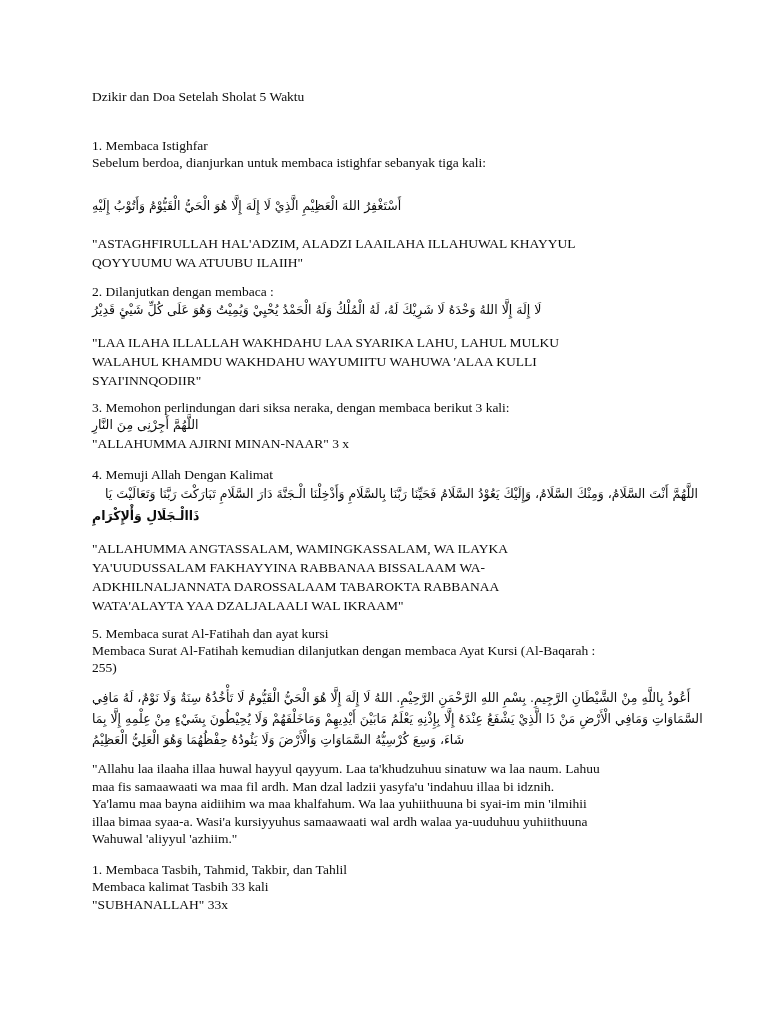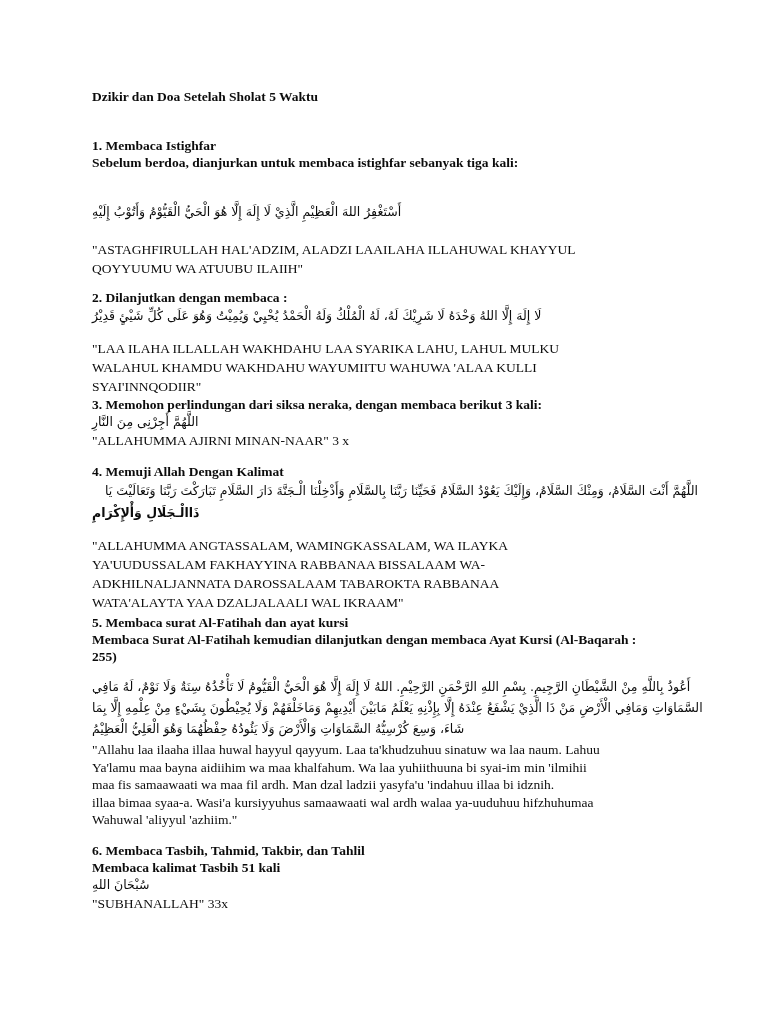--- a/index.html
+++ b/index.html
@@ -7,37 +7,37 @@
   body { height:1024px; overflow:hidden; }
   .page {
     position:relative;
     width:768px; height:1024px;
     background:#ffffff;
     padding:88px 70px 0 92px;
     font-family:"Liberation Serif", serif;
     font-size:13.5px;
     color:#0c0c0c;
   }
-  .line  { line-height:17px; white-space:nowrap;font-weight:bold; }
+  .line  { line-height:17px; white-space:nowrap; }
   .lline { line-height:19px; white-space:nowrap; }   
   .pline { line-height:17.5px; white-space:nowrap; } 
   .arabic-line {
     font-family:"DejaVu Sans", sans-serif;
     font-size:12.5px;
     line-height:21px;
     white-space:nowrap;
     text-align:left;
   }
   .arabic-line.tight { line-height:18px; }
-  .mt9  { }
-  .mt10 { margin-top:2px; }
+  .mt9  { margin-top:9px; }
+  .mt10 { margin-top:10px; }
   .mt11 { margin-top:11px; }
   .mt12 { margin-top:12px; }
   .mt13 { margin-top:13px; }
-  .mt15 { margin-top:30px; }
+  .mt15 { margin-top:24px; }
   .mt18 { margin-top:18px; }
   .mt32 { margin-top:32px; }
 </style>
 </head>
 <body>
 
 <div class="page">
 
   <div class="line">Dzikir dan Doa Setelah Sholat 5 Waktu</div>
 
@@ -85,29 +85,28 @@
     <div class="line">5. Membaca surat Al-Fatihah dan ayat kursi</div>
     <div class="line">Membaca Surat Al-Fatihah kemudian dilanjutkan dengan membaca Ayat Kursi (Al-Baqarah :</div>
     <div class="line">255)</div>
     <div class="mt11">
       <div class="arabic-line">أَعُوذُ بِاللَّهِ مِنْ الشَّيْطَانِ الرَّجِيمِ. بِسْمِ اللهِ الرَّحْمَنِ الرَّحِيْمِ. اللهُ لَا إِلَهَ إِلَّا هُوَ الْحَيُّ الْقَيُّومُ لَا تَأْخُذُهُ سِنَةٌ وَلَا نَوْمٌ، لَهُ مَافِي</div>
       <div class="arabic-line">السَّمَاوَاتِ وَمَافِي الْأَرْضِ مَنْ ذَا الَّذِيْ يَشْفَعُ عِنْدَهُ إِلَّا بِإِذْنِهِ يَعْلَمُ مَابَيْنَ أَيْدِيهِمْ وَمَاخَلْفَهُمْ وَلَا يُحِيْطُونَ بِشَيْءٍ مِنْ عِلْمِهِ إِلَّا بِمَا</div>
       <div class="arabic-line">شَاءَ، وَسِعَ كُرْسِيُّهُ السَّمَاوَاتِ وَالْأَرْضَ وَلَا يَئُودُهُ حِفْظُهُمَا وَهُوَ الْعَلِيُّ الْعَظِيْمُ</div>
     </div>
     <div class="mt10">
       <div class="pline">"Allahu laa ilaaha illaa huwal hayyul qayyum. Laa ta'khudzuhuu sinatuw wa laa naum. Lahuu</div>
+      <div class="pline">maa fis samaawaati wa maa fil ardh. Man dzal ladzii yasyfa'u 'indahuu illaa bi idznih.</div>
       <div class="pline">Ya'lamu maa bayna aidiihim wa maa khalfahum. Wa laa yuhiithuuna bi syai-im min 'ilmihii</div>
-      <div class="pline">maa fis samaawaati wa maa fil ardh. Man dzal ladzii yasyfa'u 'indahuu illaa bi idznih.</div>
-      <div class="pline">illaa bimaa syaa-a. Wasi'a kursiyyuhus samaawaati wal ardh walaa ya-uuduhuu hifzhuhumaa</div>
+      <div class="pline">illaa bimaa syaa-a. Wasi'a kursiyyuhus samaawaati wal ardh walaa ya-uuduhuu yuhiithuuna</div>
       <div class="pline">Wahuwal 'aliyyul 'azhiim."</div>
     </div>
   </div>
 
   <div class="mt13">
-    <div class="line">6. Membaca Tasbih, Tahmid, Takbir, dan Tahlil</div>
-    <div class="line">Membaca kalimat Tasbih 51 kali</div>
-    <div class="arabic-line tight">سُبْحَانَ اللهِ</div>
+    <div class="line">1. Membaca Tasbih, Tahmid, Takbir, dan Tahlil</div>
+    <div class="line">Membaca kalimat Tasbih 33 kali</div>
     <div>
       <div class="lline">"SUBHANALLAH" 33x</div>
     </div>
   </div>
 
 </div>
 
 </body></html>

